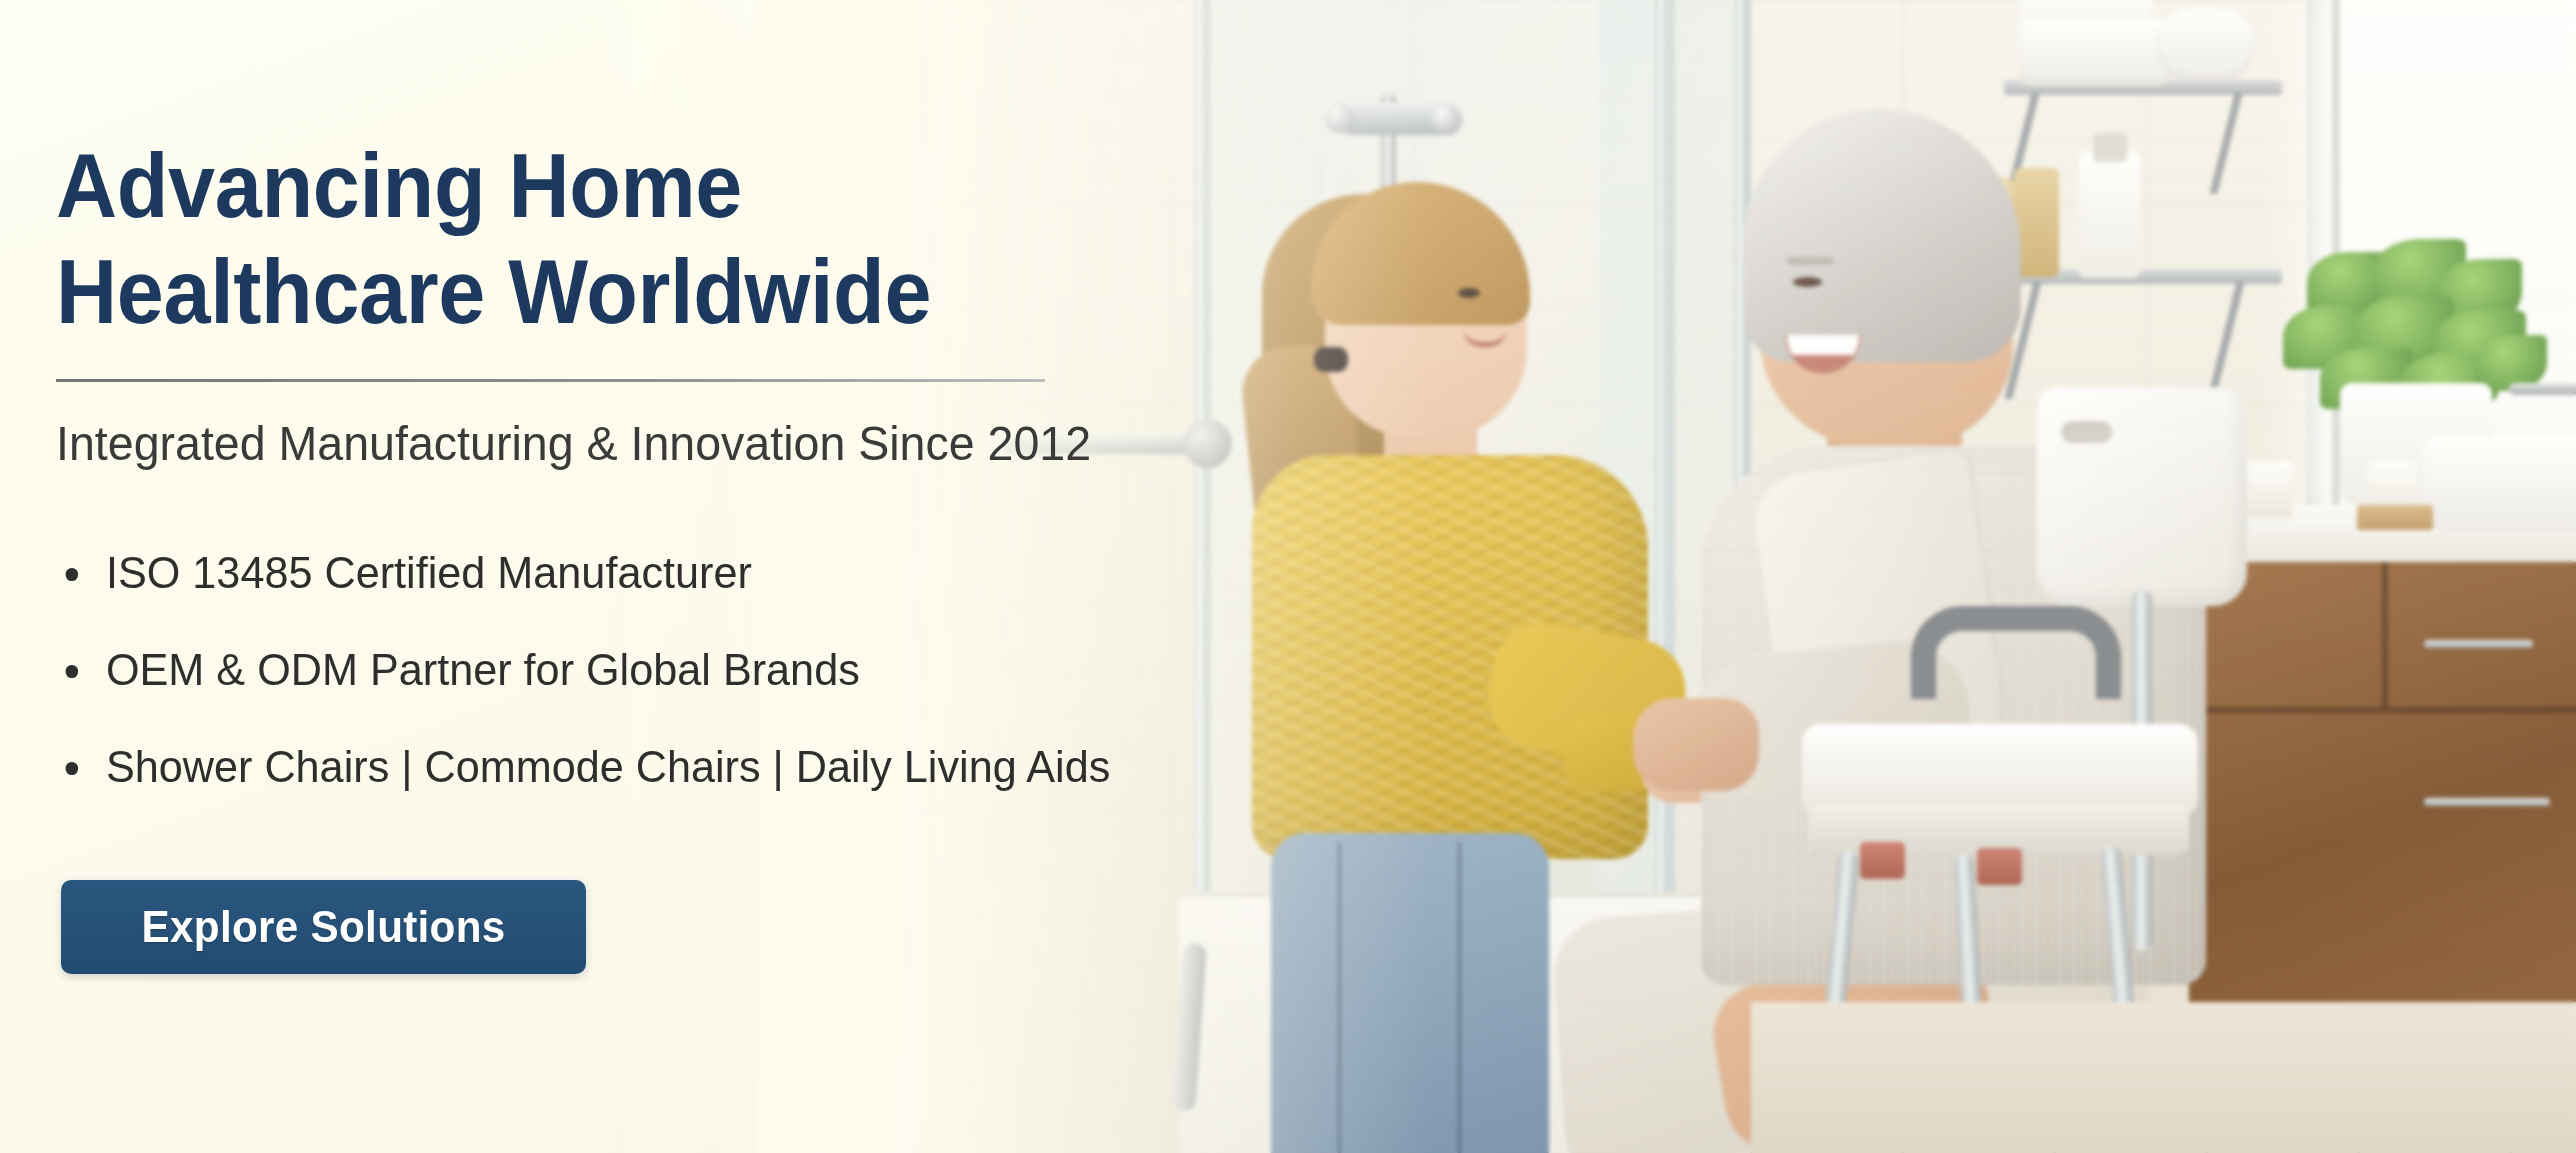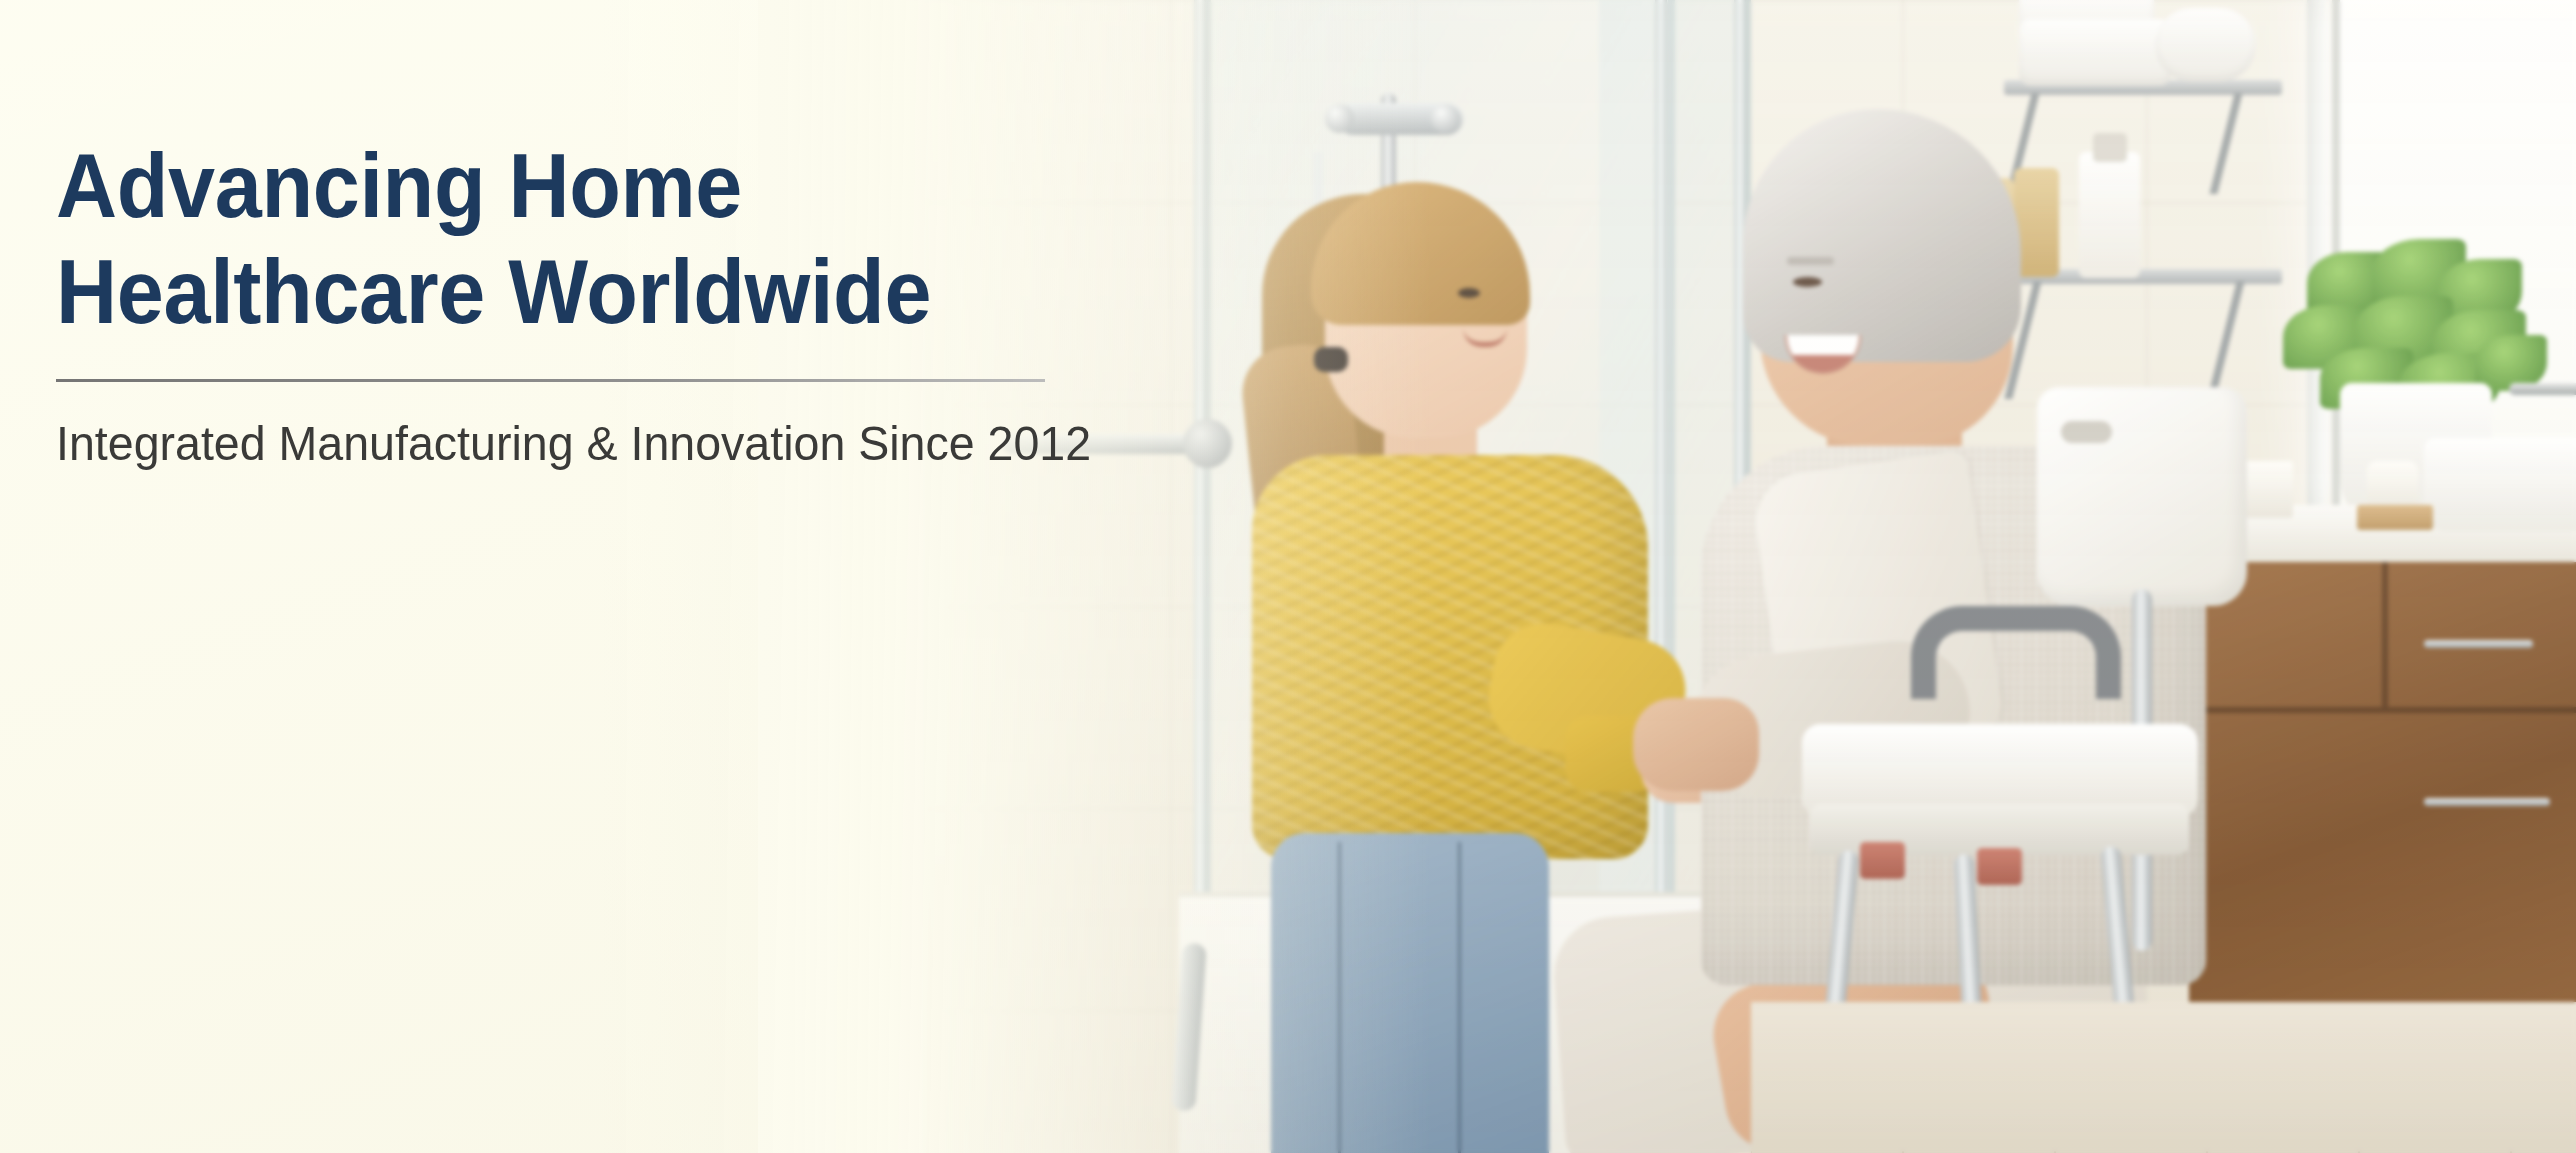--- a/index.html
+++ b/index.html
@@ -645,17 +645,25 @@
 
     <h1 class="headline">
       <span class="l1">Advancing Home</span>
       <span class="l2">Healthcare Worldwide</span>
     </h1>
 
     <div class="divider"></div>
 
     <p class="subtitle">Integrated Manufacturing &amp; Innovation Since 2012</p>
 
-
+    <ul class="bullets">
+      <li class="bullet">ISO 13485 Certified Manufacturer</li>
+      <li class="bullet">OEM &amp; ODM Partner for Global Brands</li>
+      <li class="bullet">Shower Chairs | Commode Chairs | Daily Living Aids</li>
+    </ul>
+
+    <button class="cta">
+      <span>Explore Solutions</span>
+    </button>
 
   </div>
 </div>
 
 
 </body></html>

